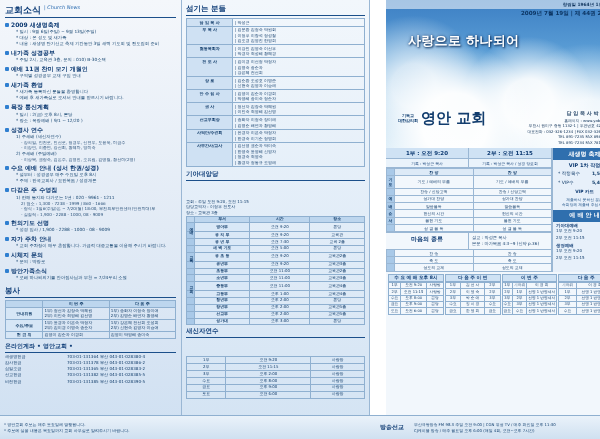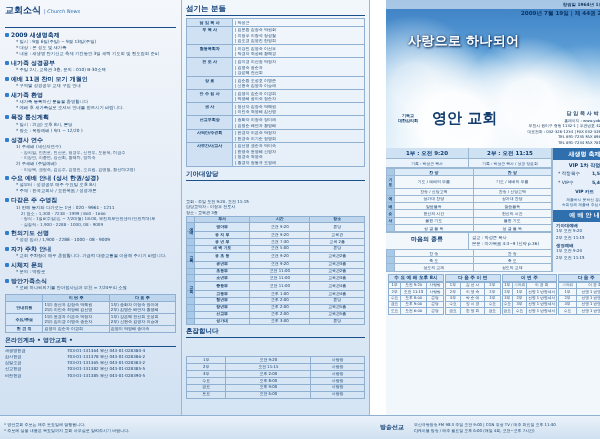--- a/index.html
+++ b/index.html
@@ -14,22 +14,22 @@
   .page { position: relative; width: 600px; height: 439px; background: #fff; }
 
   
   .col-left {
     position: absolute; left: 0; top: 0; width: 182px; height: 439px;
     background: linear-gradient(#f4f7fb, #dfe9f5 60%, #cfe0f2);
     border-right: 1px solid #9ab7d4;
     padding: 4px 5px;
   }
   .church-news-hdr {
-    display: flex; align-items: center; gap: 3px;
-    border-bottom: 1.5px solid #1b4f8a; padding-bottom: 10px; margin-bottom: 3px;
+    display: flex; align-items: flex-start; gap: 3px;
+    border-bottom: 1.5px solid #1b4f8a; padding-bottom: 0; margin-bottom: 3px;
   }
   .church-news-hdr .kr { font-size: 9px; font-weight: bold; color: #12407a; }
   .church-news-hdr .en { font-size: 5px; color: #2a6bb0; font-style: italic; }
 
   .news-item { margin-bottom: 2px; }
   .news-title {
     font-size: 6px; font-weight: bold; color: #0d3a72;
     padding-left: 6px; position: relative; line-height: 1.35;
   }
   .news-title::before {
@@ -128,21 +128,21 @@
     font-size: 5.6px; font-weight: bold; color: #0c3563;
   }
   .sky-title {
     position: absolute; top: 32px; left: 22px;
     font-size: 13px; font-weight: bold; color: #ffffff;
     line-height: 1.45; letter-spacing: 0.3px;
     text-shadow: 0 0 3px rgba(20,60,110,0.85), 1px 1px 2px rgba(10,40,80,0.9);
   }
   .logo-box {
     position: absolute; left: 12px; bottom: 20px;
-    display: flex; align-items: center; gap: 14px;
+    display: flex; align-items: center; gap: 3px;
   }
   .logo-mark {
     font-size: 4px; color: #0d3c70; line-height: 1.15; font-weight: bold; text-align: center;
   }
   .logo-name {
     font-size: 15px; font-weight: bold; color: #123d6e;
     text-shadow: 0 0 2px rgba(255,255,255,0.9);
   }
   .addr-box {
     position: absolute; right: 4px; bottom: 3px; text-align: right;
@@ -287,20 +287,24 @@
         <div class="news-item">
           <div class="news-title">시체지 문의</div>
           <div class="news-sub">* 문의 : 박장로</div>
         </div>
         <div class="news-item">
           <div class="news-title">방안가족소식</div>
           <div class="news-sub">* 오배 하나씨외기를 안아집사님과 부천 = 7/24우리 소원</div>
         </div>
       </div>
 
+    <div class="sec-hdr">
+      <span class="kr">봉사</span>
+      <span class="en"></span>
+    </div>
     <table class="grid">
       <thead>
           <tr id="svc-head">
             <th></th>
             <th>이 번 주</th>
             <th>다 음 주</th>
           </tr>
         </thead>
       <tbody id="svc-body">
           <tr>
@@ -491,21 +495,21 @@
             <td>교육관5층</td>
           </tr>
           <tr>
             <td class="side"></td>
             <td class="dept">성가대</td>
             <td>오후 3:00</td>
             <td>본당</td>
           </tr>
         </tbody>
     </table>
-    <div class="kiya-hdr" style="margin-top:2px">혼잡합니다</div>
+    <div class="kiya-hdr" style="margin-top:2px">새신자연수</div>
     <table class="school">
         <tbody id="mid-bottom-body">
           <tr>
             <td>1부</td>
             <td>오전 9:20</td>
             <td>사랑방</td>
           </tr>
           <tr>
             <td>2부</td>
             <td>오전 11:15</td>

